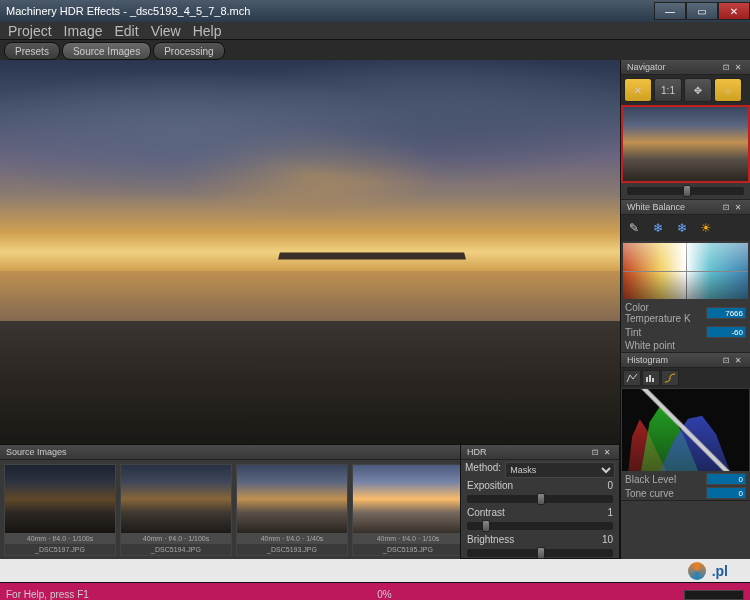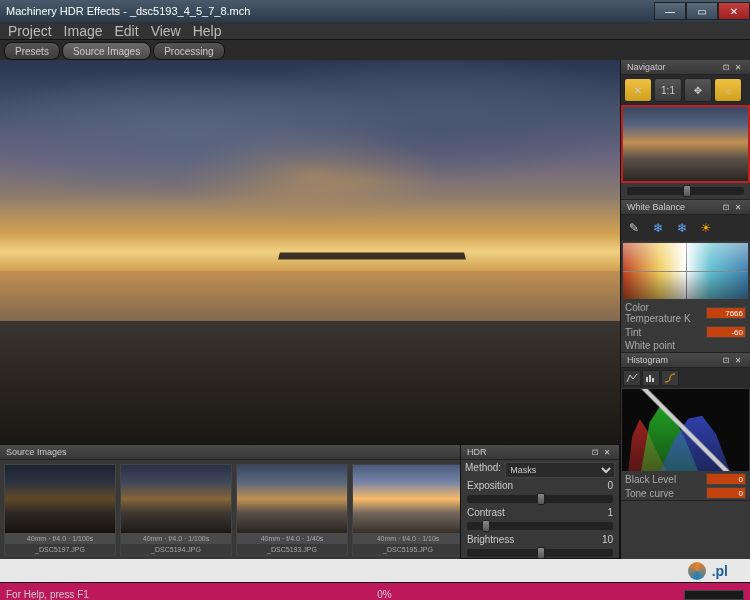--- a/index.html
+++ b/index.html
@@ -44,21 +44,21 @@
 .slider{height:8px;background:#222;margin:4px 6px;position:relative;border-radius:2px}
 .slider .knob{position:absolute;top:-2px;width:8px;height:12px;background:linear-gradient(#888,#555);border:1px solid #222;border-radius:2px}
 .wbbtns{display:flex;gap:4px;padding:3px;background:#2a2a2a}
 .wbbtn{width:20px;height:20px;display:flex;align-items:center;justify-content:center;font-size:12px}
 .colorgrad{height:56px;margin:2px;background:linear-gradient(90deg,#c04020 0%,#f0d060 30%,#fff 50%,#60c0d0 70%,#4080b0 100%);position:relative}
 .colorgrad::after{content:"";position:absolute;inset:0;background:linear-gradient(180deg,rgba(255,255,255,.4) 0%,transparent 50%,rgba(0,0,0,.4) 100%)}
 .colorgrad .cross1{position:absolute;left:50%;top:0;bottom:0;width:1px;background:#888}
 .colorgrad .cross2{position:absolute;top:50%;left:0;right:0;height:1px;background:#888}
 .field{display:flex;align-items:center;padding:1px 4px;font-size:8px}
 .field label{flex:1;color:#aaa}
-.field input{width:40px;height:12px;background:#c2410c;border:1px solid #444;color:#fff;font-size:8px;text-align:right;padding-right:2px}
+.field input{width:40px;height:12px;background:#0369a1;border:1px solid #444;color:#fff;font-size:8px;text-align:right;padding-right:2px}
 .histbtns{display:flex;gap:1px;padding:2px;background:#2a2a2a}
 .histbtn{width:18px;height:16px;background:#3a3a3a;border:1px solid #222;display:flex;align-items:center;justify-content:center}
 .histogram{height:82px;margin:1px;background:#0a0a0a;position:relative;overflow:hidden}
 .histr{position:absolute;bottom:0;left:5%;width:30%;height:70%;background:linear-gradient(180deg,rgba(200,40,40,.8),rgba(200,40,40,.4));clip-path:polygon(0 100%,10% 40%,30% 10%,50% 30%,70% 60%,100% 100%)}
 .histg{position:absolute;bottom:0;left:15%;width:45%;height:85%;background:linear-gradient(180deg,rgba(40,200,40,.8),rgba(40,200,40,.4));clip-path:polygon(0 100%,15% 30%,35% 5%,55% 20%,75% 50%,100% 100%)}
 .histb{position:absolute;bottom:0;left:30%;width:55%;height:75%;background:linear-gradient(180deg,rgba(60,80,220,.8),rgba(60,80,220,.4));clip-path:polygon(0 100%,20% 50%,40% 15%,60% 10%,80% 40%,100% 100%)}
 .histline{position:absolute;inset:0;background:linear-gradient(45deg,transparent 48%,#ccc 49%,#ccc 51%,transparent 52%)}
 .hdrselect{display:flex;align-items:flex-start;padding:2px 4px;gap:4px}
 .hdrselect select{flex:1;height:16px;background:#2a2a2a;border:1px solid #444;color:#ccc;font-size:9px}
 .slidelbl{display:flex;padding:0 6px;font-size:8px}

